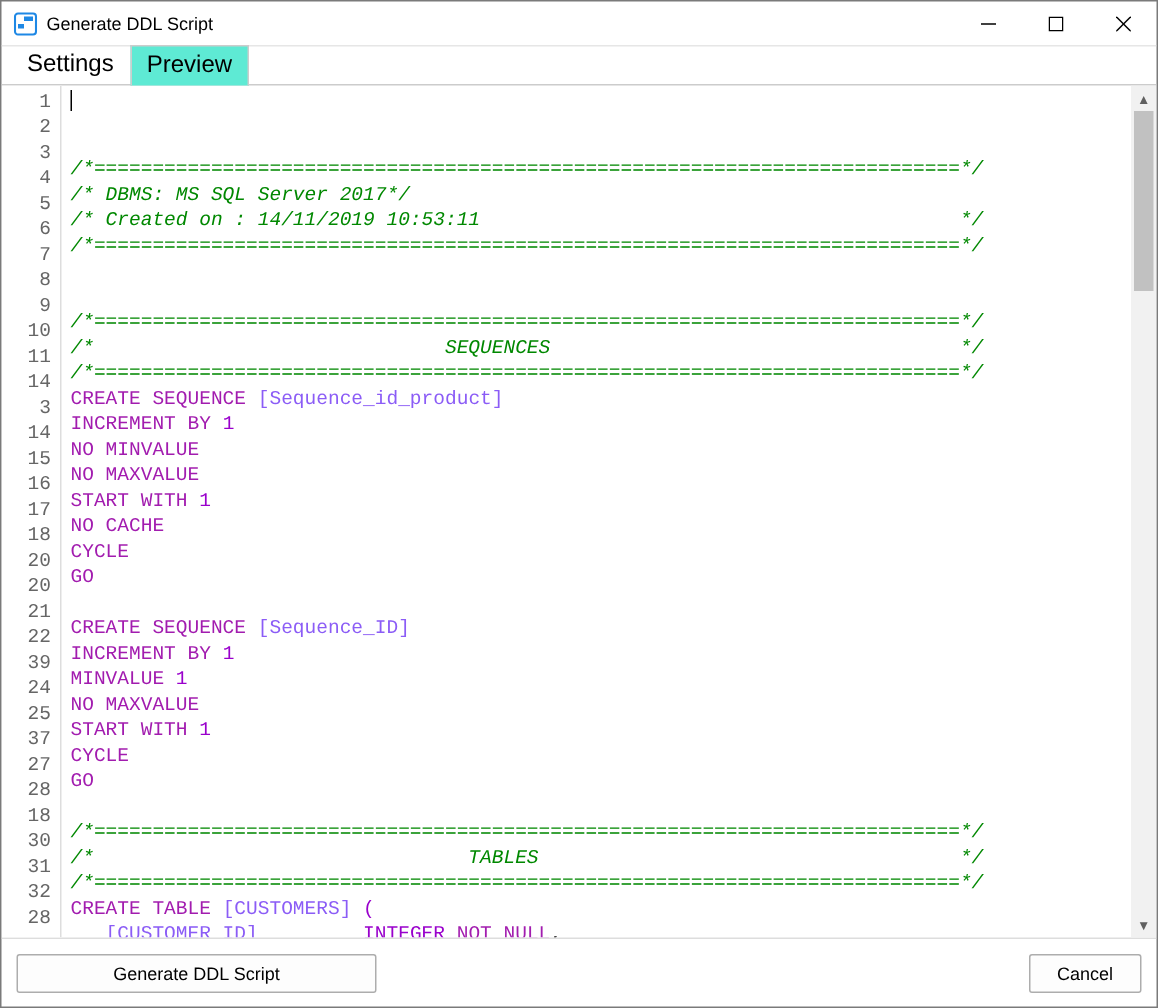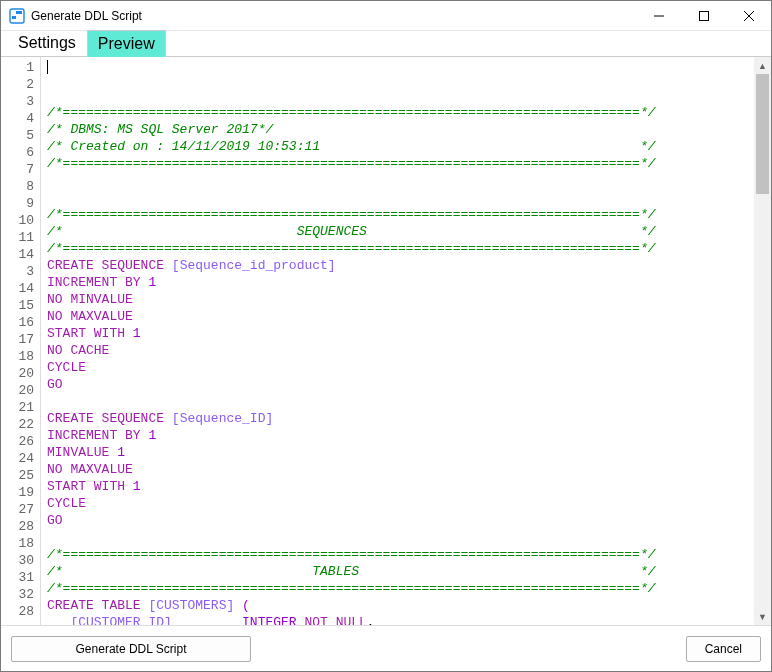--- a/index.html
+++ b/index.html
@@ -200,24 +200,24 @@
       <div>3</div>
       <div>14</div>
       <div>15</div>
       <div>16</div>
       <div>17</div>
       <div>18</div>
       <div>20</div>
       <div>20</div>
       <div>21</div>
       <div>22</div>
-      <div>26</div>
+      <div>39</div>
       <div>24</div>
       <div>25</div>
-      <div>19</div>
+      <div>37</div>
       <div>27</div>
       <div>28</div>
       <div>18</div>
       <div>30</div>
       <div>31</div>
       <div>32</div>
       <div>28</div>
     </div>
   <div class="code" id="code">
     <span class="caret"></span>

